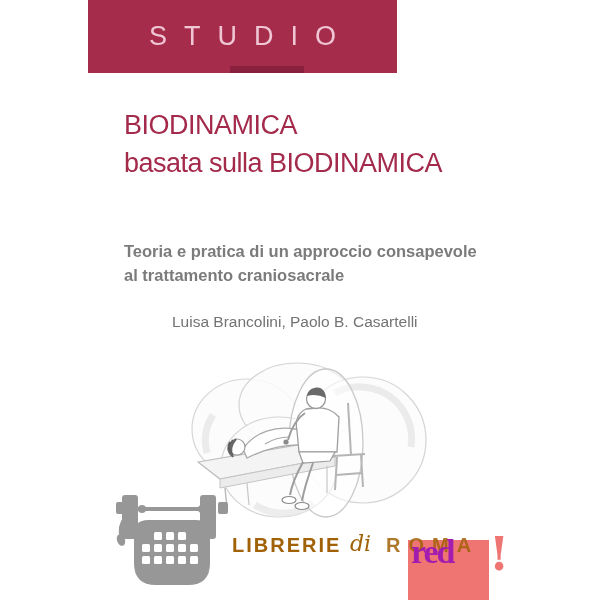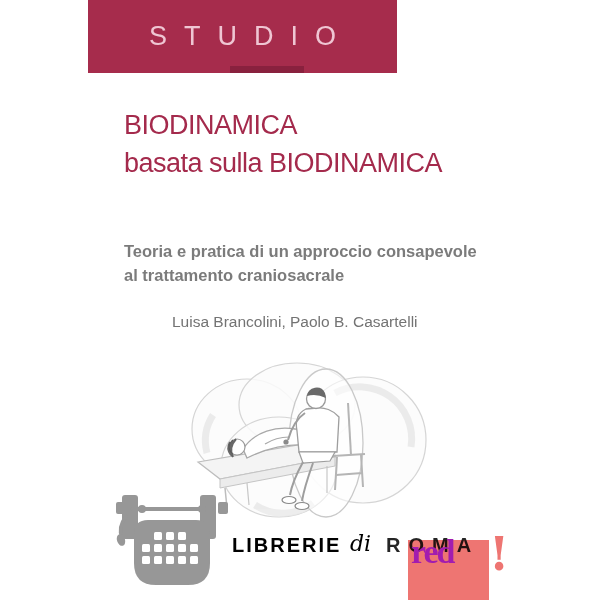--- a/index.html
+++ b/index.html
@@ -31,21 +31,21 @@
     color:#7B7B7B;font-size:16.5px;font-weight:700;line-height:24px;white-space:nowrap;
   }
   .authors{
     position:absolute;left:124px;top:312px;
     color:#737373;font-size:15.5px;line-height:20px;white-space:nowrap;margin-left:48px;
   }
   
   .illustration{position:absolute;left:185px;top:355px;width:255px;height:175px;z-index:1;}
   
   .typewriter{position:absolute;left:112px;top:490px;width:120px;height:100px;z-index:5;}
-  .wm-text{position:absolute;color:#000000;white-space:nowrap;}
+  .wm-text{position:absolute;color:#a16207;white-space:nowrap;}
   .wm-librerie{left:232px;top:534px;font-size:20px;font-weight:700;letter-spacing:2px;z-index:5;}
   .wm-di{left:350px;top:531px;font-size:22px;font-style:italic;font-weight:400;
          font-family:"DejaVu Serif",serif;z-index:5;}
   .wm-roma{left:386px;top:534px;font-size:20px;font-weight:700;letter-spacing:8px;
            z-index:4;opacity:0.85;}
   
   .logo-square{position:absolute;left:408px;top:540px;width:81px;height:60px;
                background:#EE7572;z-index:2;}
   .logo-word{position:absolute;left:411px;top:535px;color:#a21caf;
              font-family:Liberation Serif, serif;font-weight:700;font-size:34px;

